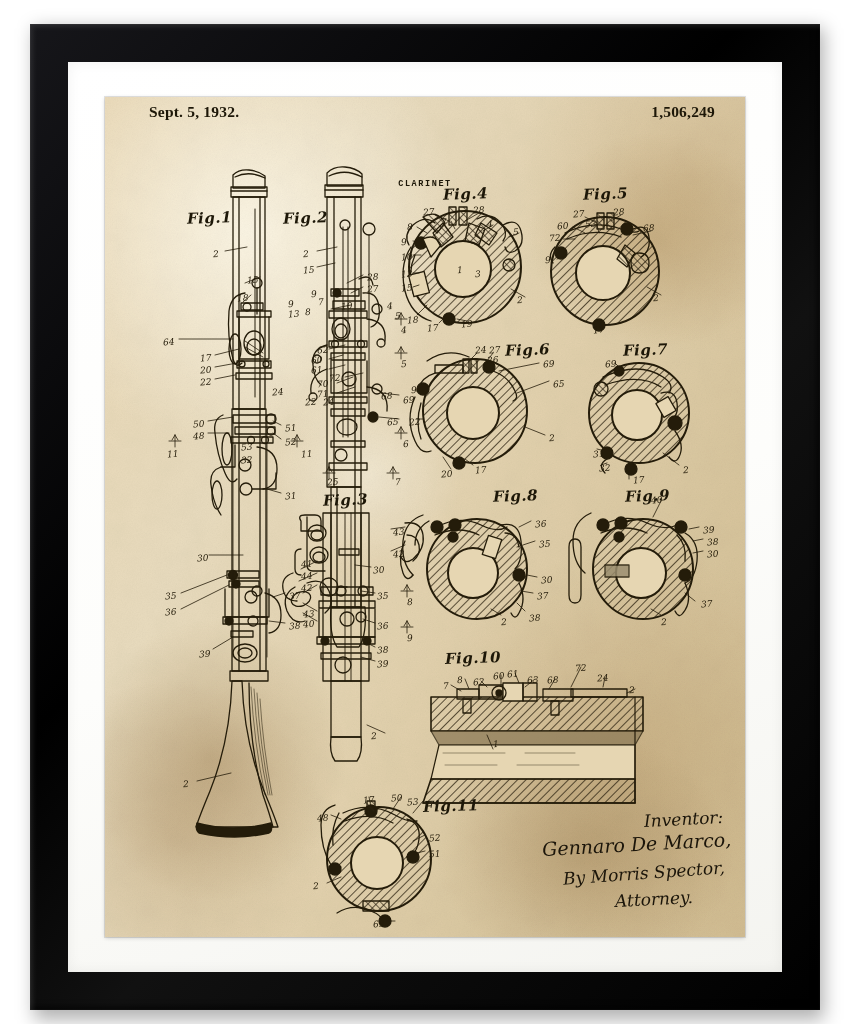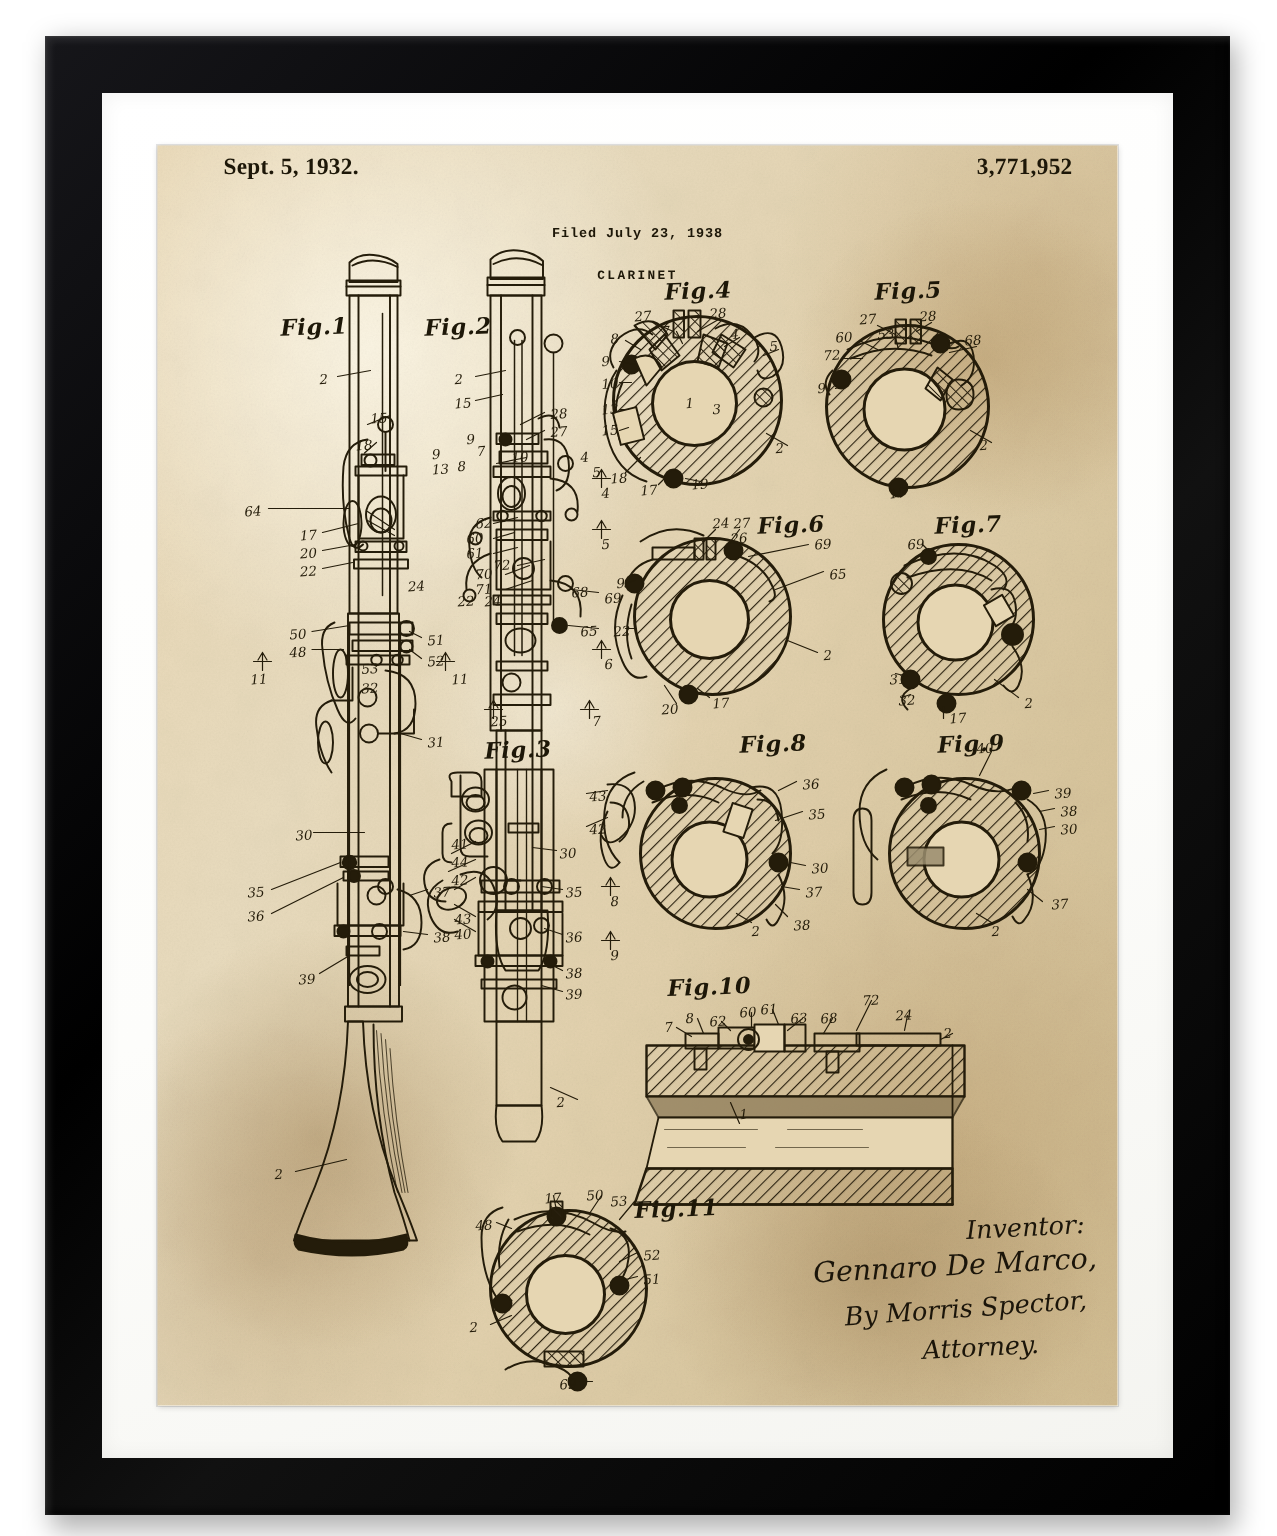--- a/index.html
+++ b/index.html
@@ -598,23 +598,22 @@
             <line x1="222" y1="786" x2="236" y2="780"></line>
             <line x1="282" y1="824" x2="290" y2="824"></line>
           </g>
         </g>
 
       </g>
     </svg>
     </div>
 
     <div class="hdr hdr-date">Sept. 5, 1932.</div>
-    <div class="hdr hdr-num">3,771,952</div>
+    <div class="hdr hdr-num">1,506,249</div>
     <div class="hdr hdr-title">CLARINET</div>
-    <div class="hdr hdr-filed">Filed July 23, 1938</div>
 
     <div id="fig-labels">
         <div class="figlabel" style="left: 82px; top: 112px;">Fig.1</div>
         <div class="figlabel" style="left: 178px; top: 112px;">Fig.2</div>
         <div class="figlabel" style="left: 218px; top: 394px;">Fig.3</div>
         <div class="figlabel" style="left: 338px; top: 88px;">Fig.4</div>
         <div class="figlabel" style="left: 478px; top: 88px;">Fig.5</div>
         <div class="figlabel" style="left: 400px; top: 244px;">Fig.6</div>
         <div class="figlabel" style="left: 518px; top: 244px;">Fig.7</div>
         <div class="figlabel" style="left: 388px; top: 390px;">Fig.8</div>

